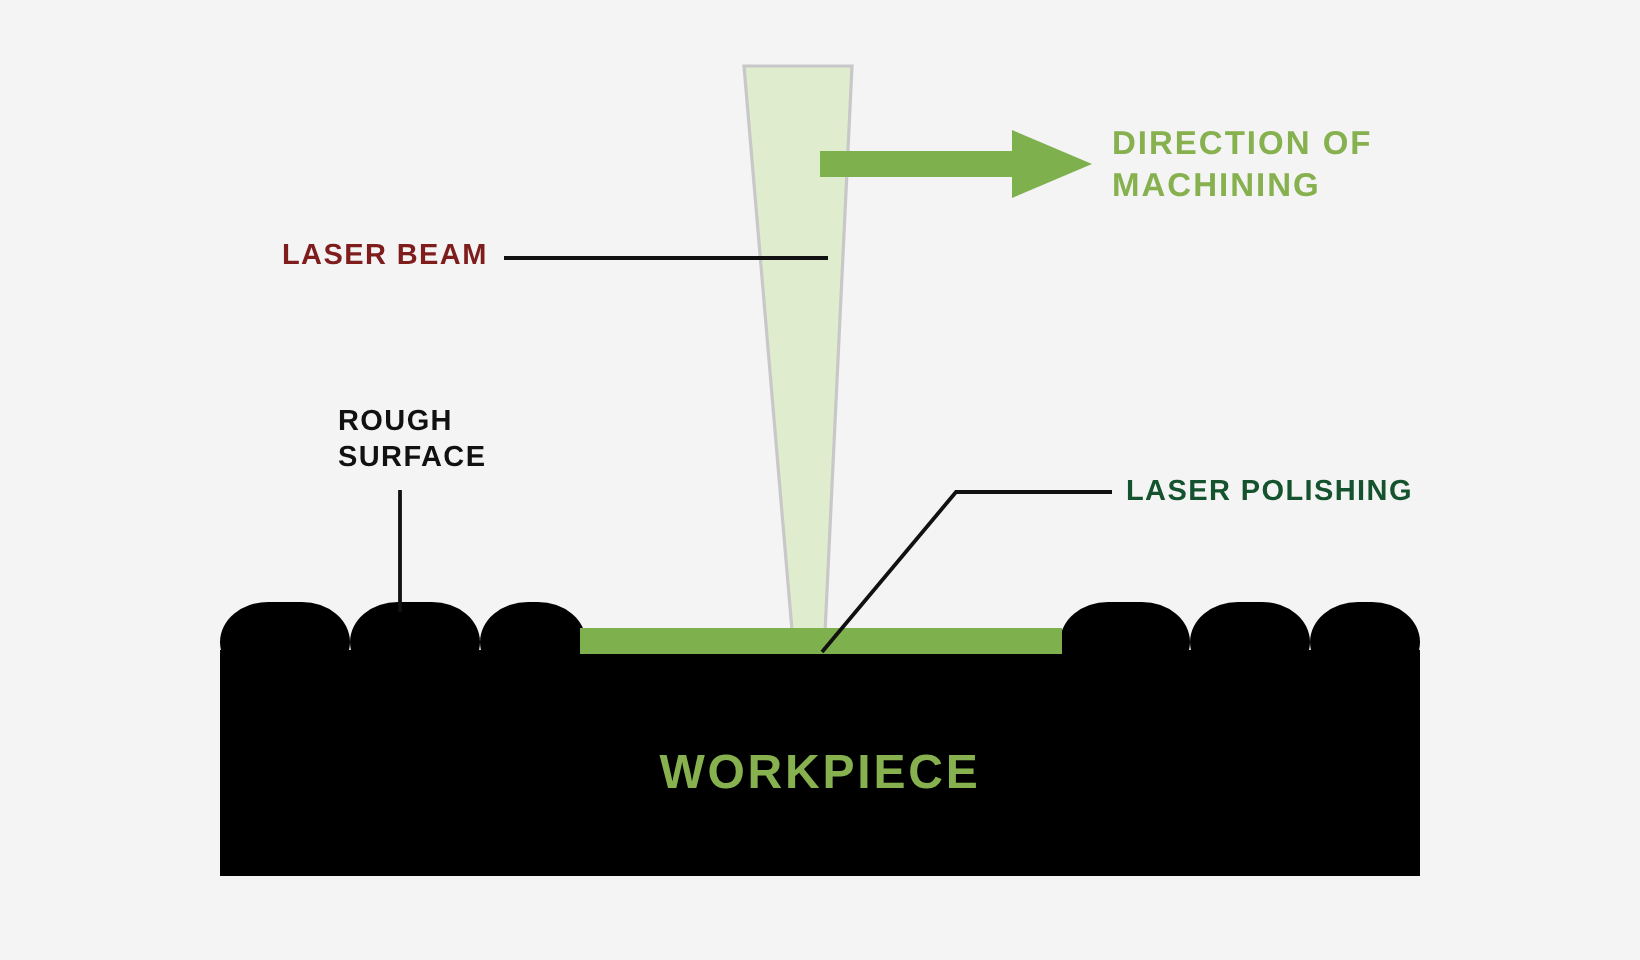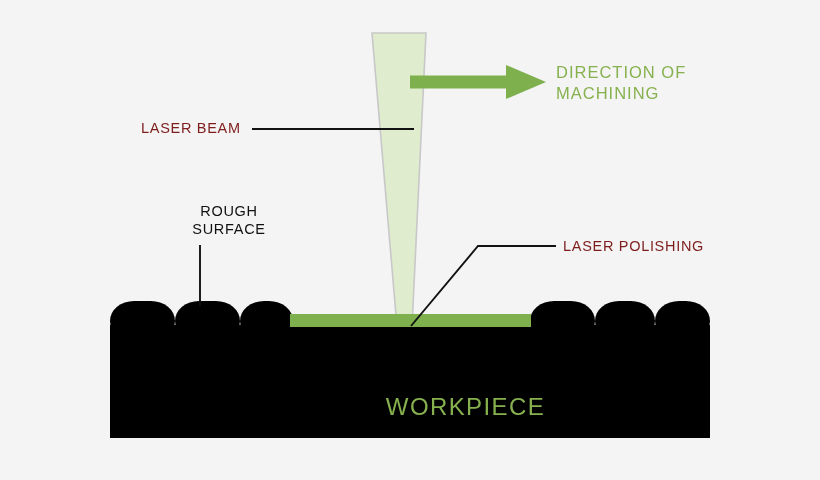--- a/index.html
+++ b/index.html
@@ -19,66 +19,65 @@
     position: absolute;
     left: 0;
     top: 0;
     width: 820px;
     height: 480px;
     display: block;
   }
   .lbl {
     position: absolute;
     font-family: "Liberation Sans", sans-serif;
-    font-weight: normal;
+    font-weight: bold;
     letter-spacing: 0.4px;
     white-space: pre-line;
     line-height: 1.22;
     margin: 0;
   }
   #label-laser-beam {
     left: 141px;
     top: 120px;
     font-size: 14.5px;
     color: #7f1d1d;
     letter-spacing: 0.7px;
   }
   #label-rough-surface {
     left: 169px;
     top: 203px;
     width: 120px;
-    text-align: center;
+    text-align: left;
     font-size: 14.5px;
     color: #111111;
     letter-spacing: 0.7px;
   }
   #label-laser-polishing {
     left: 563px;
     top: 238px;
     font-size: 14.5px;
-    color: #7f1d1d;
+    color: #14532d;
     letter-spacing: 0.7px;
   }
   #label-direction {
     left: 556px;
     top: 62px;
     font-size: 16.5px;
     color: #86b14e;
     letter-spacing: 1.0px;
     line-height: 1.26;
   }
   #label-workpiece {
     left: 110px;
     top: 372px;
-    width: 711px;
+    width: 600px;
     text-align: center;
     font-size: 24px;
     color: #86b14e;
     letter-spacing: 1.4px;
-    margin-top: 20px;
   }
 </style>
 </head>
 <body>
 
 <div id="stage">
 
   <svg id="diagram-svg" viewBox="0 0 820 480">
 
     <polygon points="372,33 426,33 412,327 397,327" fill="#dfecce" stroke="#c8c8c8" stroke-width="1.6"></polygon>

